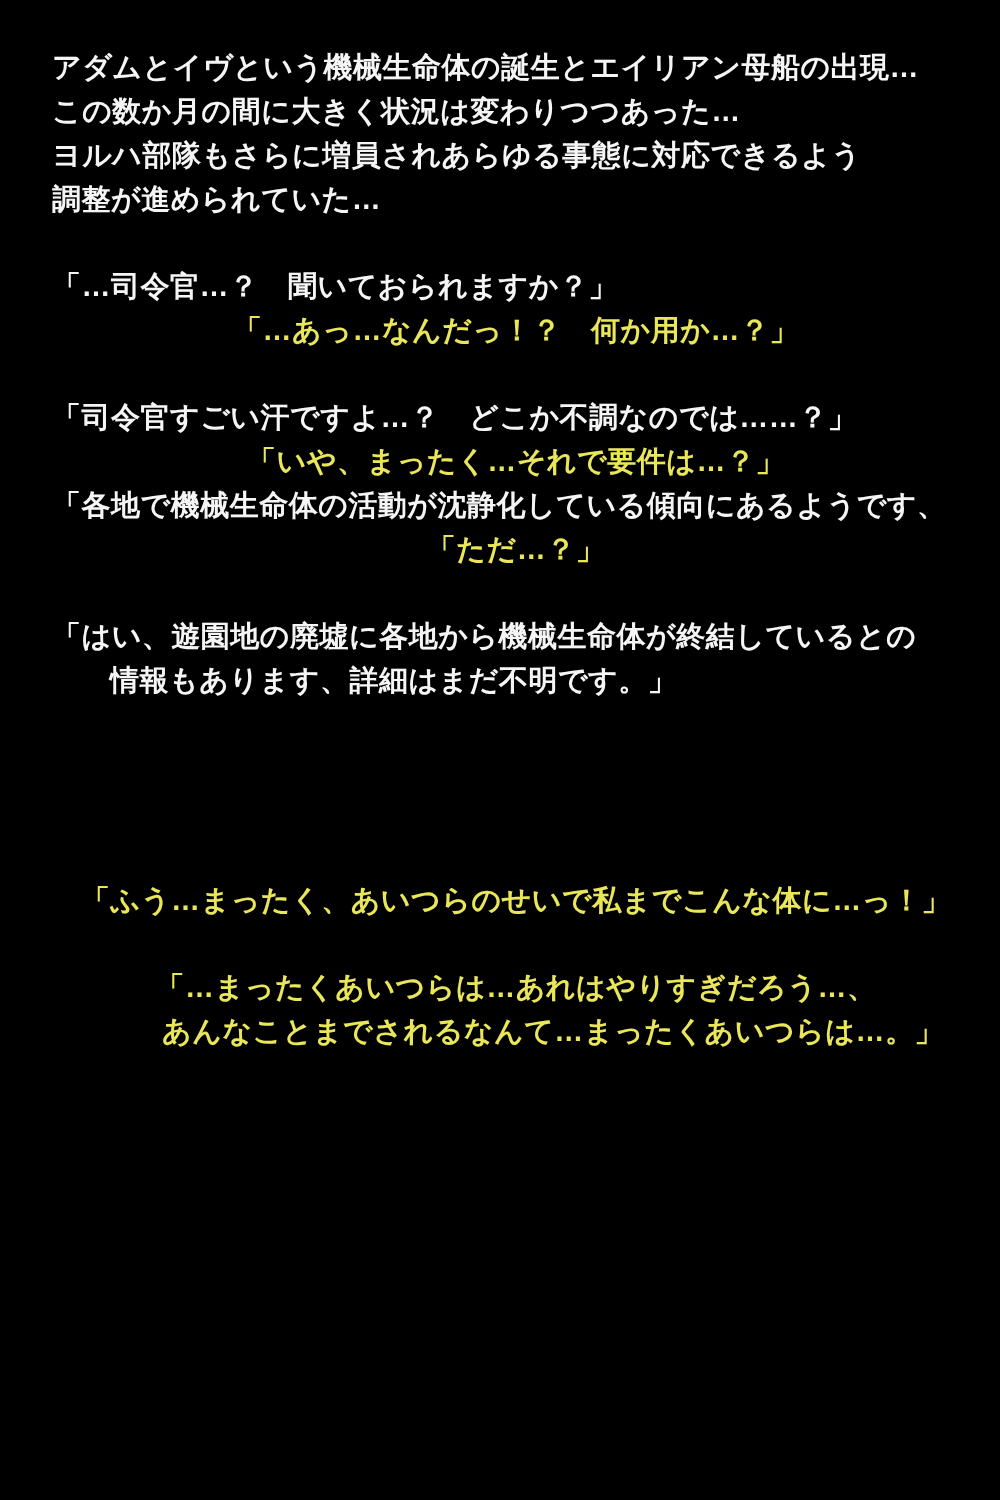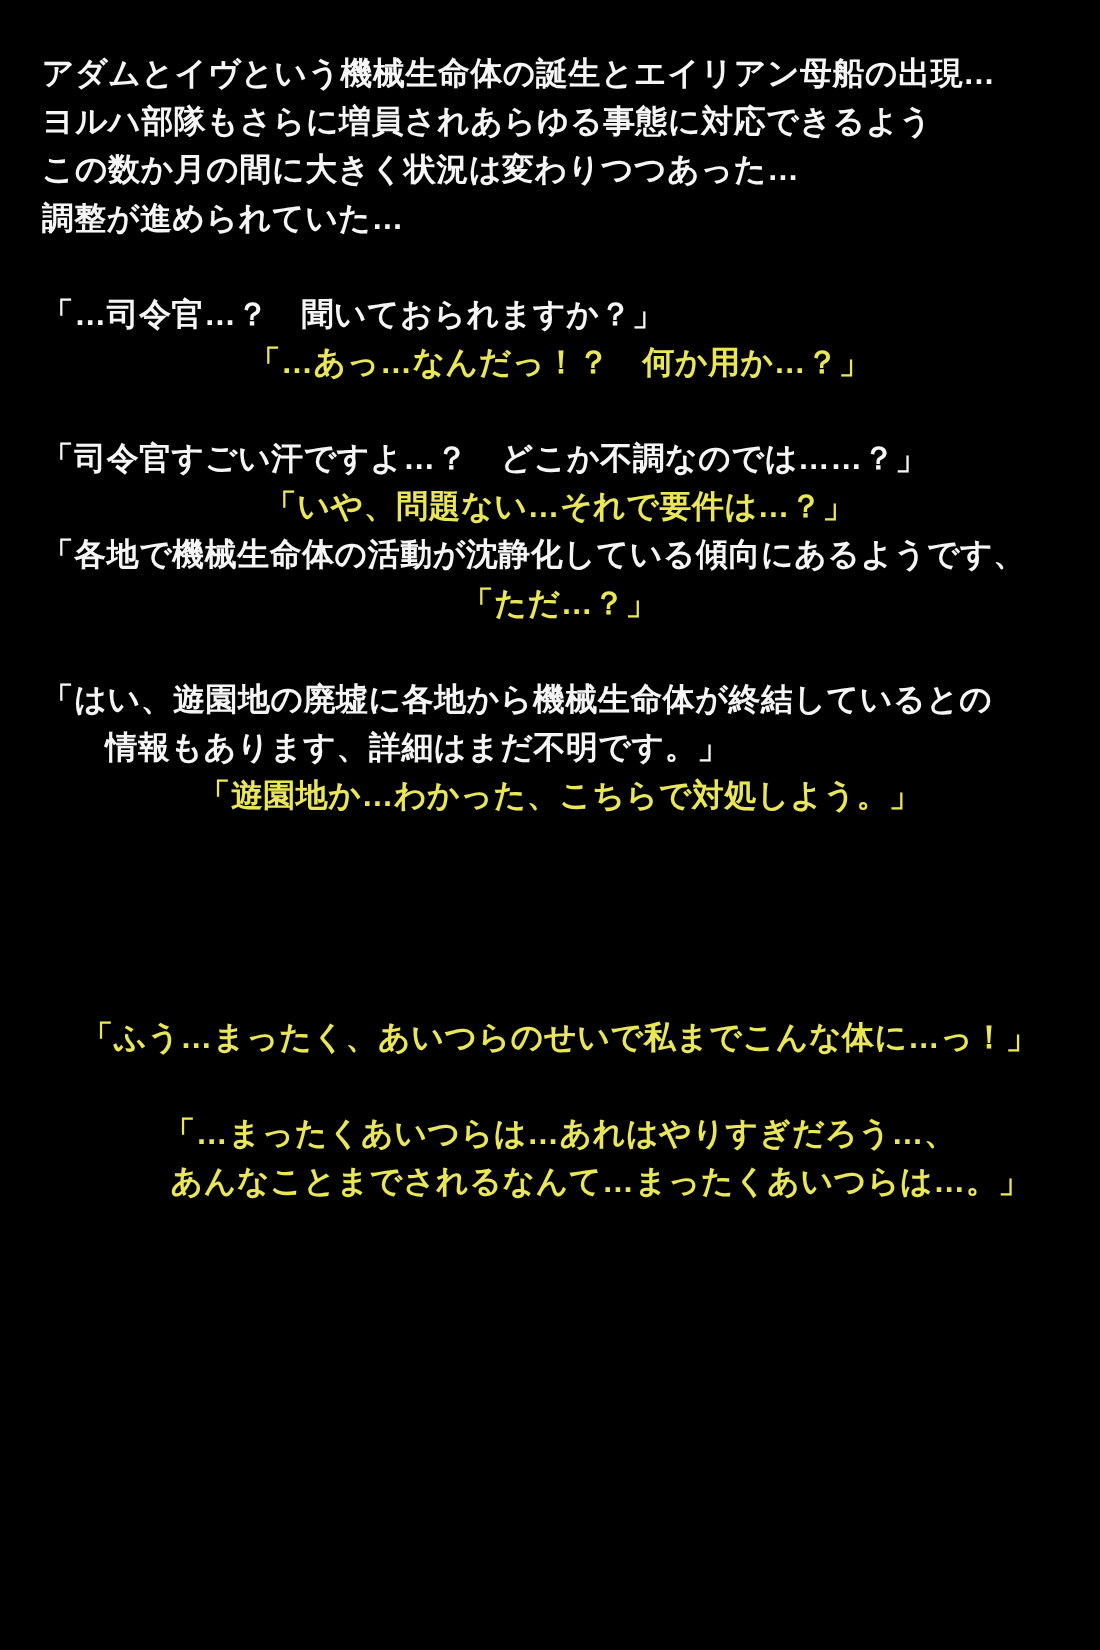--- a/index.html
+++ b/index.html
@@ -10,21 +10,21 @@
   body {
     width: 1000px;
     height: 1500px;
     overflow: hidden;
   }
   .page {
     box-sizing: border-box;
     width: 1000px;
     height: 1500px;
     background: var(--bg, #000000);
-    padding: 45px 20px 0 38px;
+    padding: 45px 20px 0 52px;
     font-family: "Liberation Sans", "DejaVu Sans", sans-serif;
     font-weight: bold;
     font-size: 29px;
     line-height: 44px;
   }
   .para { margin: 0; }
   .para + .para { margin-top: 43px; }
   .para.gap-large { margin-top: 176px; }
   .line {
     white-space: pre;
@@ -35,41 +35,40 @@
   .line.indent-a { padding-left: 58px; }
   .line.indent-b { padding-left: 74px; }
 </style>
 </head>
 <body>
 
 <div class="page">
 
   <div class="para">
     <div class="line white">アダムとイヴという機械生命体の誕生とエイリアン母船の出現…</div>
+    <div class="line white">この数か月の間に大きく状況は変わりつつあった…</div>
     <div class="line white">ヨルハ部隊もさらに増員されあらゆる事態に対応できるよう</div>
-    <div class="line white">この数か月の間に大きく状況は変わりつつあった…</div>
     <div class="line white">調整が進められていた…</div>
   </div>
 
   <div class="para">
     <div class="line white">「…司令官…？　聞いておられますか？」</div>
     <div class="line yellow">「…あっ…なんだっ！？　何か用か…？」</div>
   </div>
 
   <div class="para">
     <div class="line white">「司令官すごい汗ですよ…？　どこか不調なのでは……？」</div>
-    <div class="line yellow">「いや、問題ない…それで要件は…？」</div>
+    <div class="line yellow">「いや、まったく…それで要件は…？」</div>
     <div class="line white">「各地で機械生命体の活動が沈静化している傾向にあるようです、</div>
     <div class="line yellow">「ただ…？」</div>
   </div>
 
   <div class="para">
     <div class="line white">「はい、遊園地の廃墟に各地から機械生命体が終結しているとの</div>
     <div class="line white indent-a">情報もあります、詳細はまだ不明です。」</div>
-    <div class="line yellow">「遊園地か…わかった、こちらで対処しよう。」</div>
   </div>
 
 
   <div class="para gap-large">
     <div class="line yellow">「ふう…まったく、あいつらのせいで私までこんな体に…っ！」</div>
   </div>
 
 
   <div class="para">
     <div class="line yellow">「…まったくあいつらは…あれはやりすぎだろう…、</div>

